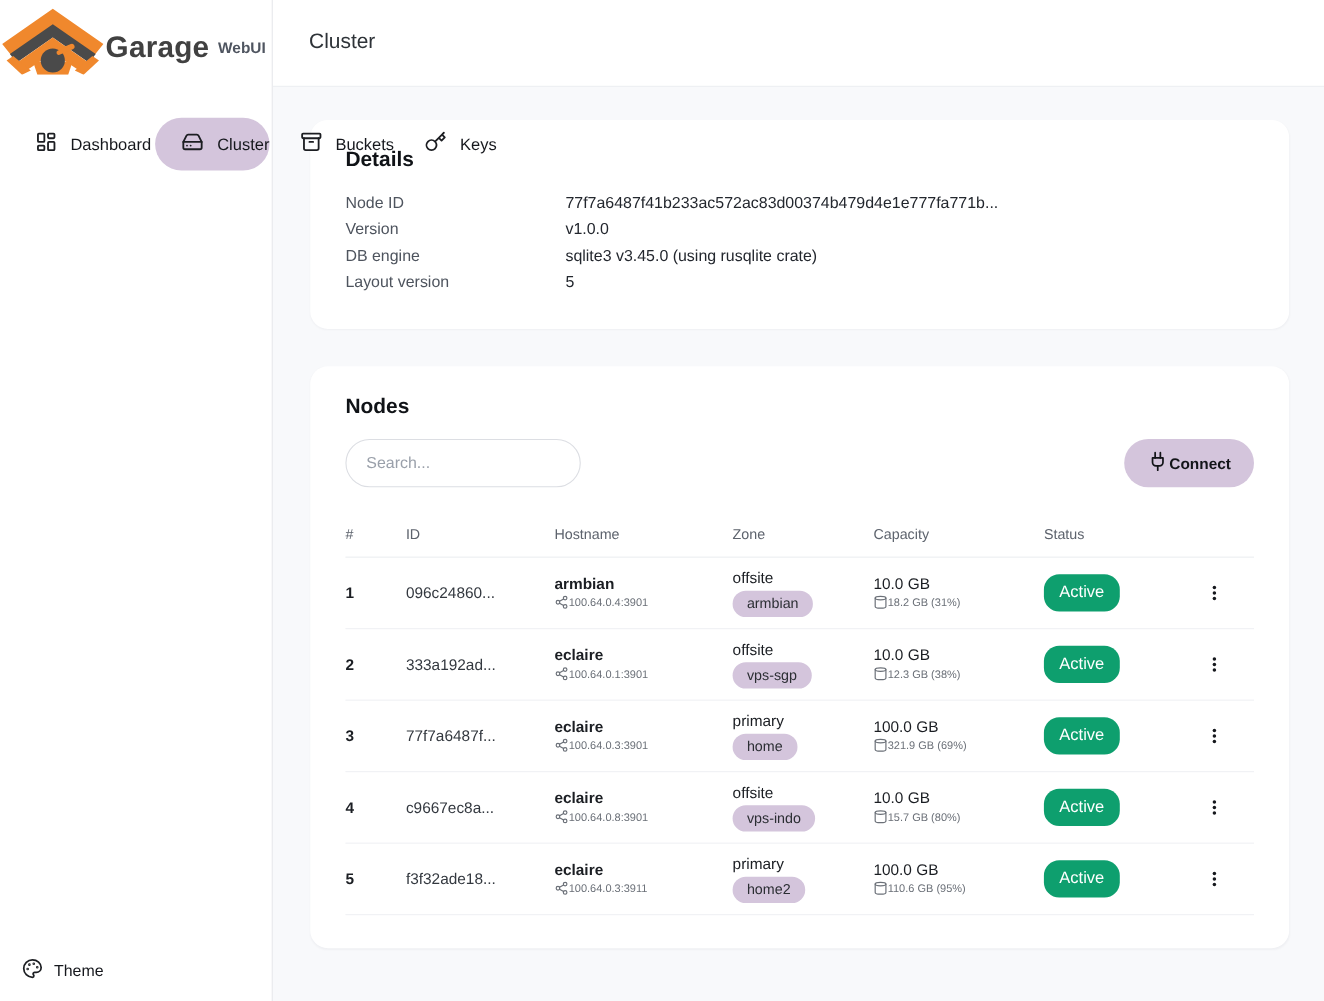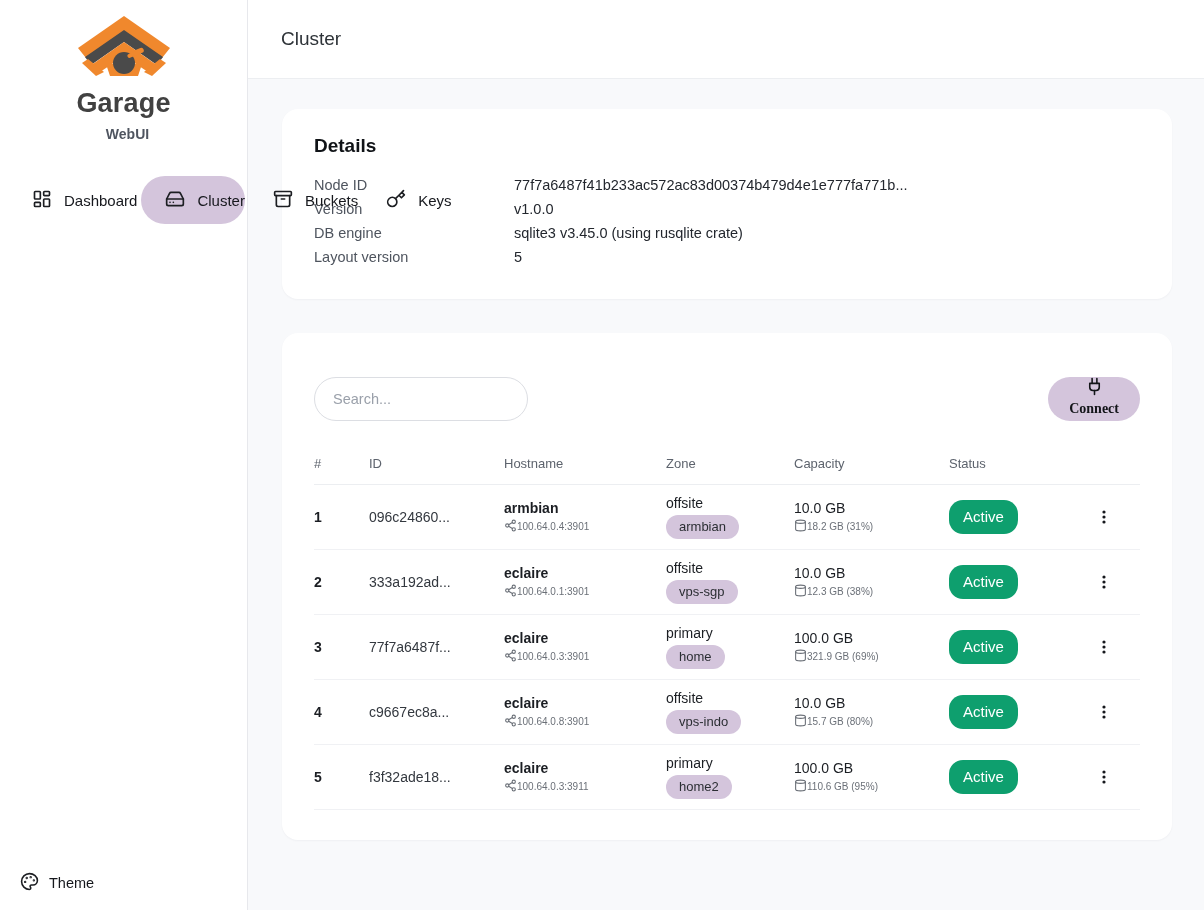--- a/index.html
+++ b/index.html
@@ -12,21 +12,21 @@
   }
 
   
   .sidebar {
     width: 248px; min-width: 248px; height: 910px;
     background: #ffffff;
     border-right: 1px solid #e7e8ec;
     display: flex; flex-direction: column;
     position: relative;
   }
-  .brand { padding-top: 14px; display: flex; flex-direction: column; align-items: center; }
+  .brand { padding-top: 6px; display: flex; flex-direction: row; align-items: center; }
   .brand-title { font-size: 27px; font-weight: 700; color: #414141; margin-top: 8px; letter-spacing: 0.2px; }
   .brand-subtitle { font-size: 14px; font-weight: 700; color: #4f5560; margin-top: 7px; margin-left: 8px; }
 
   .nav { margin-top: 34px; display: flex; flex-direction: row; gap: 4px; padding: 0 8px; }
   .nav-item {
     height: 48px; border-radius: 24px;
     display: flex; align-items: center; gap: 12px;
     padding: 0 0 0 24px;
     font-size: 15px; color: #16181d;
     cursor: pointer;
@@ -78,21 +78,21 @@
     border: 1px solid #dcdee3; border-radius: 22px;
     padding: 0 18px; font-size: 14.5px; color: #4c1d95;
     font-family: inherit; outline: none; background: #fff;
   }
   .search-input::placeholder { color: #9aa0aa; }
   .connect-btn {
     height: 44px; border: none; border-radius: 22px;
     background: #d4c5dc; color: #131519;
     display: flex; align-items: center; gap: 1px;
     padding: 0 21px; font-size: 14px; font-weight: 600;
-    font-family: Liberation Serif, serif; cursor: pointer; flex-direction: column;
+    font-family: Liberation Sans, sans-serif; cursor: pointer;
   }
   .connect-btn svg { width: 19px; height: 19px; stroke: #131519; }
 
   
   .table { margin-top: 22px; }
   .trow {
     display: grid;
     grid-template-columns: 55px 135px 162px 128px 155px 125px 1fr;
     align-items: center;
   }
@@ -226,20 +226,21 @@
           <span class="detail-value">sqlite3 v3.45.0 (using rusqlite crate)</span>
         </div>
         <div class="detail-row">
           <span class="detail-label">Layout version</span>
           <span class="detail-value">5</span>
         </div>
       </div>
     </section>
 
     <section class="card">
+      <h2 class="card-title">Nodes</h2>
 
       <div class="nodes-toolbar">
         <input class="search-input" type="text" placeholder="Search..." style="">
         <button class="connect-btn">
           <span>
             <svg viewBox="0 0 24 24" fill="none" stroke-width="2" stroke-linecap="round" stroke-linejoin="round">
               <path d="M12 22v-5"></path>
                 <path d="M9 8V2"></path>
                 <path d="M15 8V2"></path>
               <path d="M18 8v5a4 4 0 0 1-4 4h-4a4 4 0 0 1-4-4V8Z"></path>

